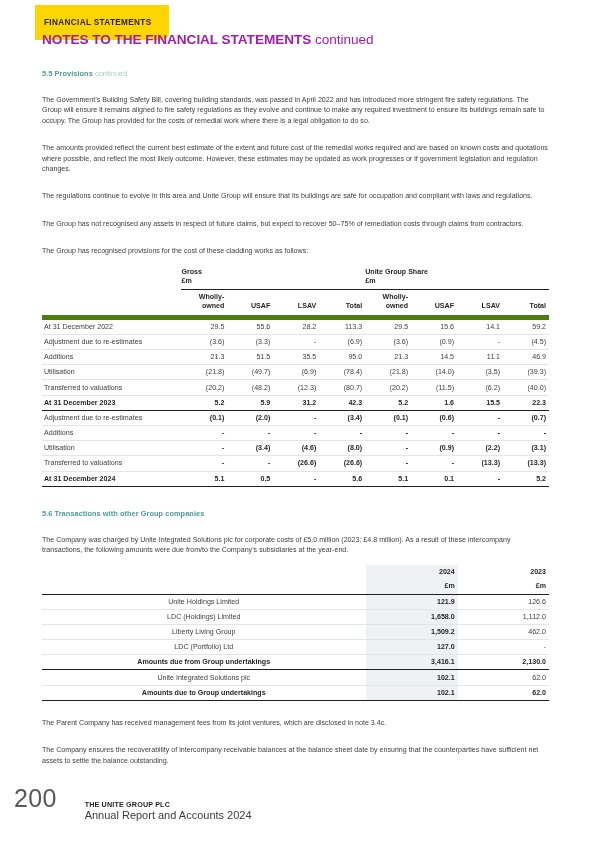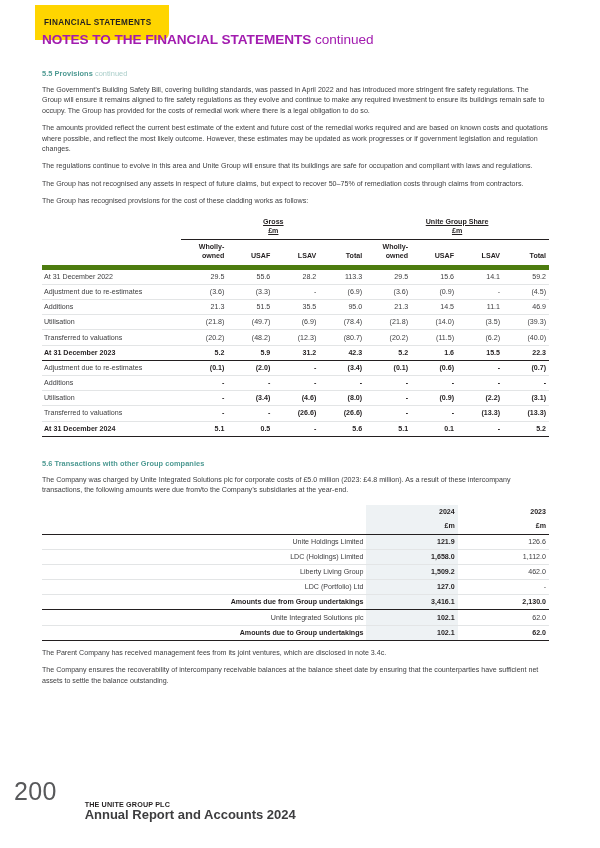--- a/index.html
+++ b/index.html
@@ -63,21 +63,21 @@
     font-weight: bold;
     color: #4e9a93;
     letter-spacing: .05px;
   }
   .sec-head .cont {
     font-weight: normal;
     color: #a9cdc9;
   }
 
   p.body {
-    margin: 7px 0 0 0;
+    margin: 17px 0 0 0;
     font-size: 7.1px;
     line-height: 10.4px;
     color: #3d3d3f;
     text-align: left;
   }
 
   
   table {
     border-collapse: collapse;
     width: 100%;
@@ -90,27 +90,26 @@
     margin-top: 11px;
   }
   .tbl-prov col.lbl  { width: 27.5%; }
   .tbl-prov col.num  { width: 9.0625%; }
 
   .tbl-prov td, .tbl-prov th {
     padding: 0;
     vertical-align: bottom;
   }
   .grp-head {
-    text-align: center;
+    text-align: left;
     font-weight: bold;
     font-size: 7.1px;
     color: #231f20;
     line-height: 9.6px;
     padding-bottom: 2px !important;
-    text-decoration: underline;
   }
   .grp-rule {
     height: 1px;
     padding: 0 !important;
   }
   .grp-rule > div {
     height: 1px;
     background: #231f20;
   }
   .col-head {
@@ -171,21 +170,21 @@
   .tbl-grp tr.hdr-unit th.c24,
   .tbl-grp tr.hdr-unit th.c23 { border-bottom: 1px solid #231f20; }
 
   .tbl-grp td {
     padding: 3.1px 3px 3.1px 0;
     border-bottom: 1px solid #e3e5e6;
     text-align: right;
     white-space: nowrap;
   }
   .tbl-grp td.lbl {
-    text-align: right;
+    text-align: center;
     padding-left: 2px;
   }
   .tbl-grp td.c24 { font-weight: bold; color: #231f20; }
   .tbl-grp .c24 { background: #eef2f4; }
   .tbl-grp tr.subtotal td {
     border-top: 1px solid #231f20;
     border-bottom: 1px solid #231f20;
     font-weight: bold;
     color: #231f20;
   }
@@ -205,34 +204,33 @@
     align-items: flex-start;
   }
   .folio {
     font-size: 25px;
     color: #58595b;
     line-height: 25px;
     letter-spacing: .3px;
   }
   .footer-text {
     margin-left: 28px;
-    margin-top: 21px;
+    margin-top: 14px;
   }
   .footer-co {
     font-size: 7.2px;
     font-weight: bold;
     color: #231f20;
     letter-spacing: .15px;
     line-height: 10px;
   }
   .footer-sub {
-    font-size: 13px;
+    font-size: 11px;
     color: #3d3d3f;
     line-height: 10.5px;
-    font-weight: bold;
   }
 </style>
 </head>
 <body>
 
 <div class="tab-bar">
   <span class="tab-label">FINANCIAL STATEMENTS</span>
 </div>
 
 <div class="page">

